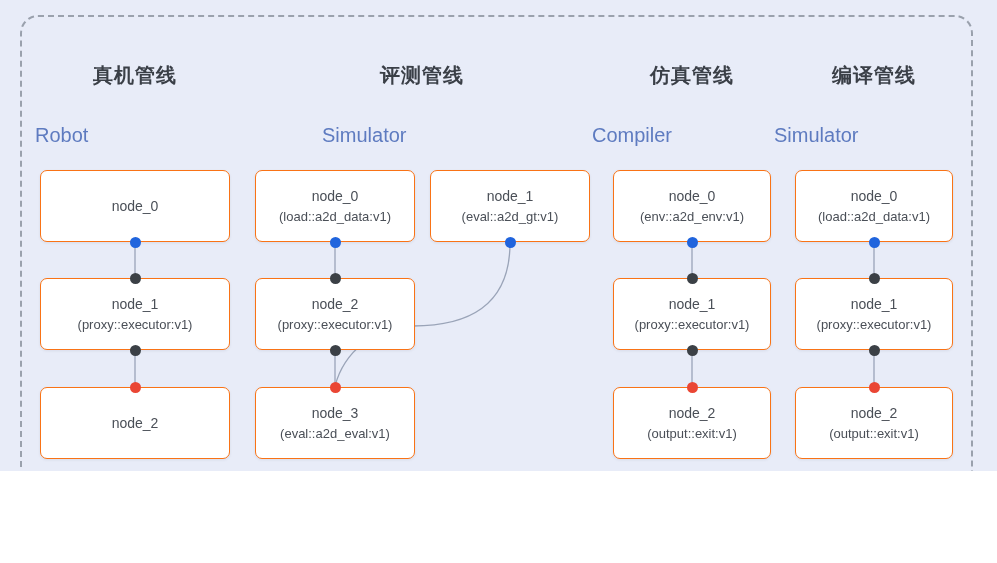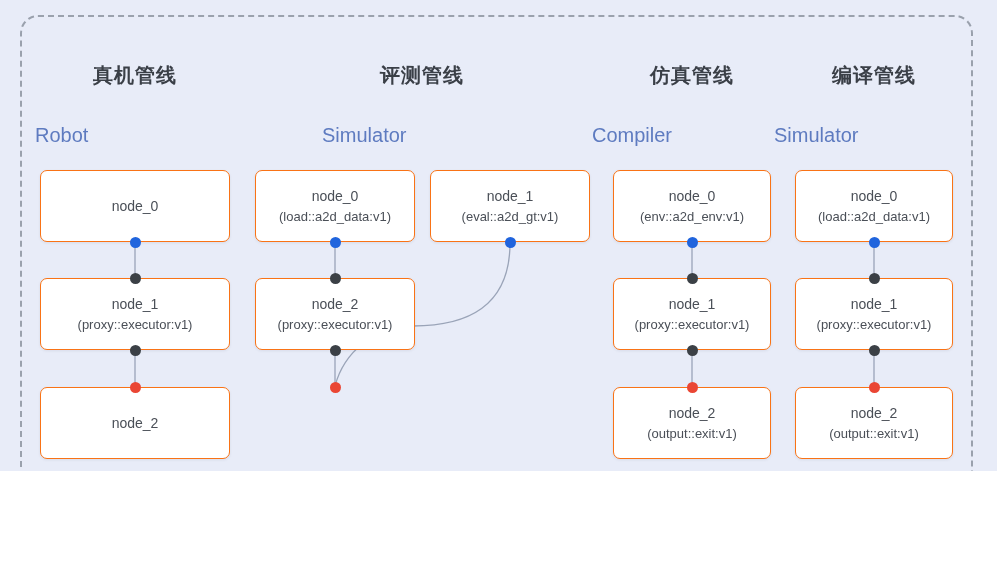--- a/index.html
+++ b/index.html
@@ -67,20 +67,24 @@
     <div class="ntype">(load::a2d_data:v1)</div>
   </div>
   <div class="node" style="left:430px;top:170px;width:160px">
     <div class="nname">node_1</div>
     <div class="ntype">(eval::a2d_gt:v1)</div>
   </div>
   <div class="node" style="left:255px;top:278px;width:160px">
     <div class="nname">node_2</div>
     <div class="ntype">(proxy::executor:v1)</div>
   </div>
+  <div class="node" style="left:255px;top:387px;width:160px">
+    <div class="nname">node_3</div>
+    <div class="ntype">(eval::a2d_eval:v1)</div>
+  </div>
 
   <div class="node" style="left:613px;top:170px;width:158px">
     <div class="nname">node_0</div>
     <div class="ntype">(env::a2d_env:v1)</div>
   </div>
   <div class="node" style="left:613px;top:278px;width:158px">
     <div class="nname">node_1</div>
     <div class="ntype">(proxy::executor:v1)</div>
   </div>
   <div class="node" style="left:613px;top:387px;width:158px">

